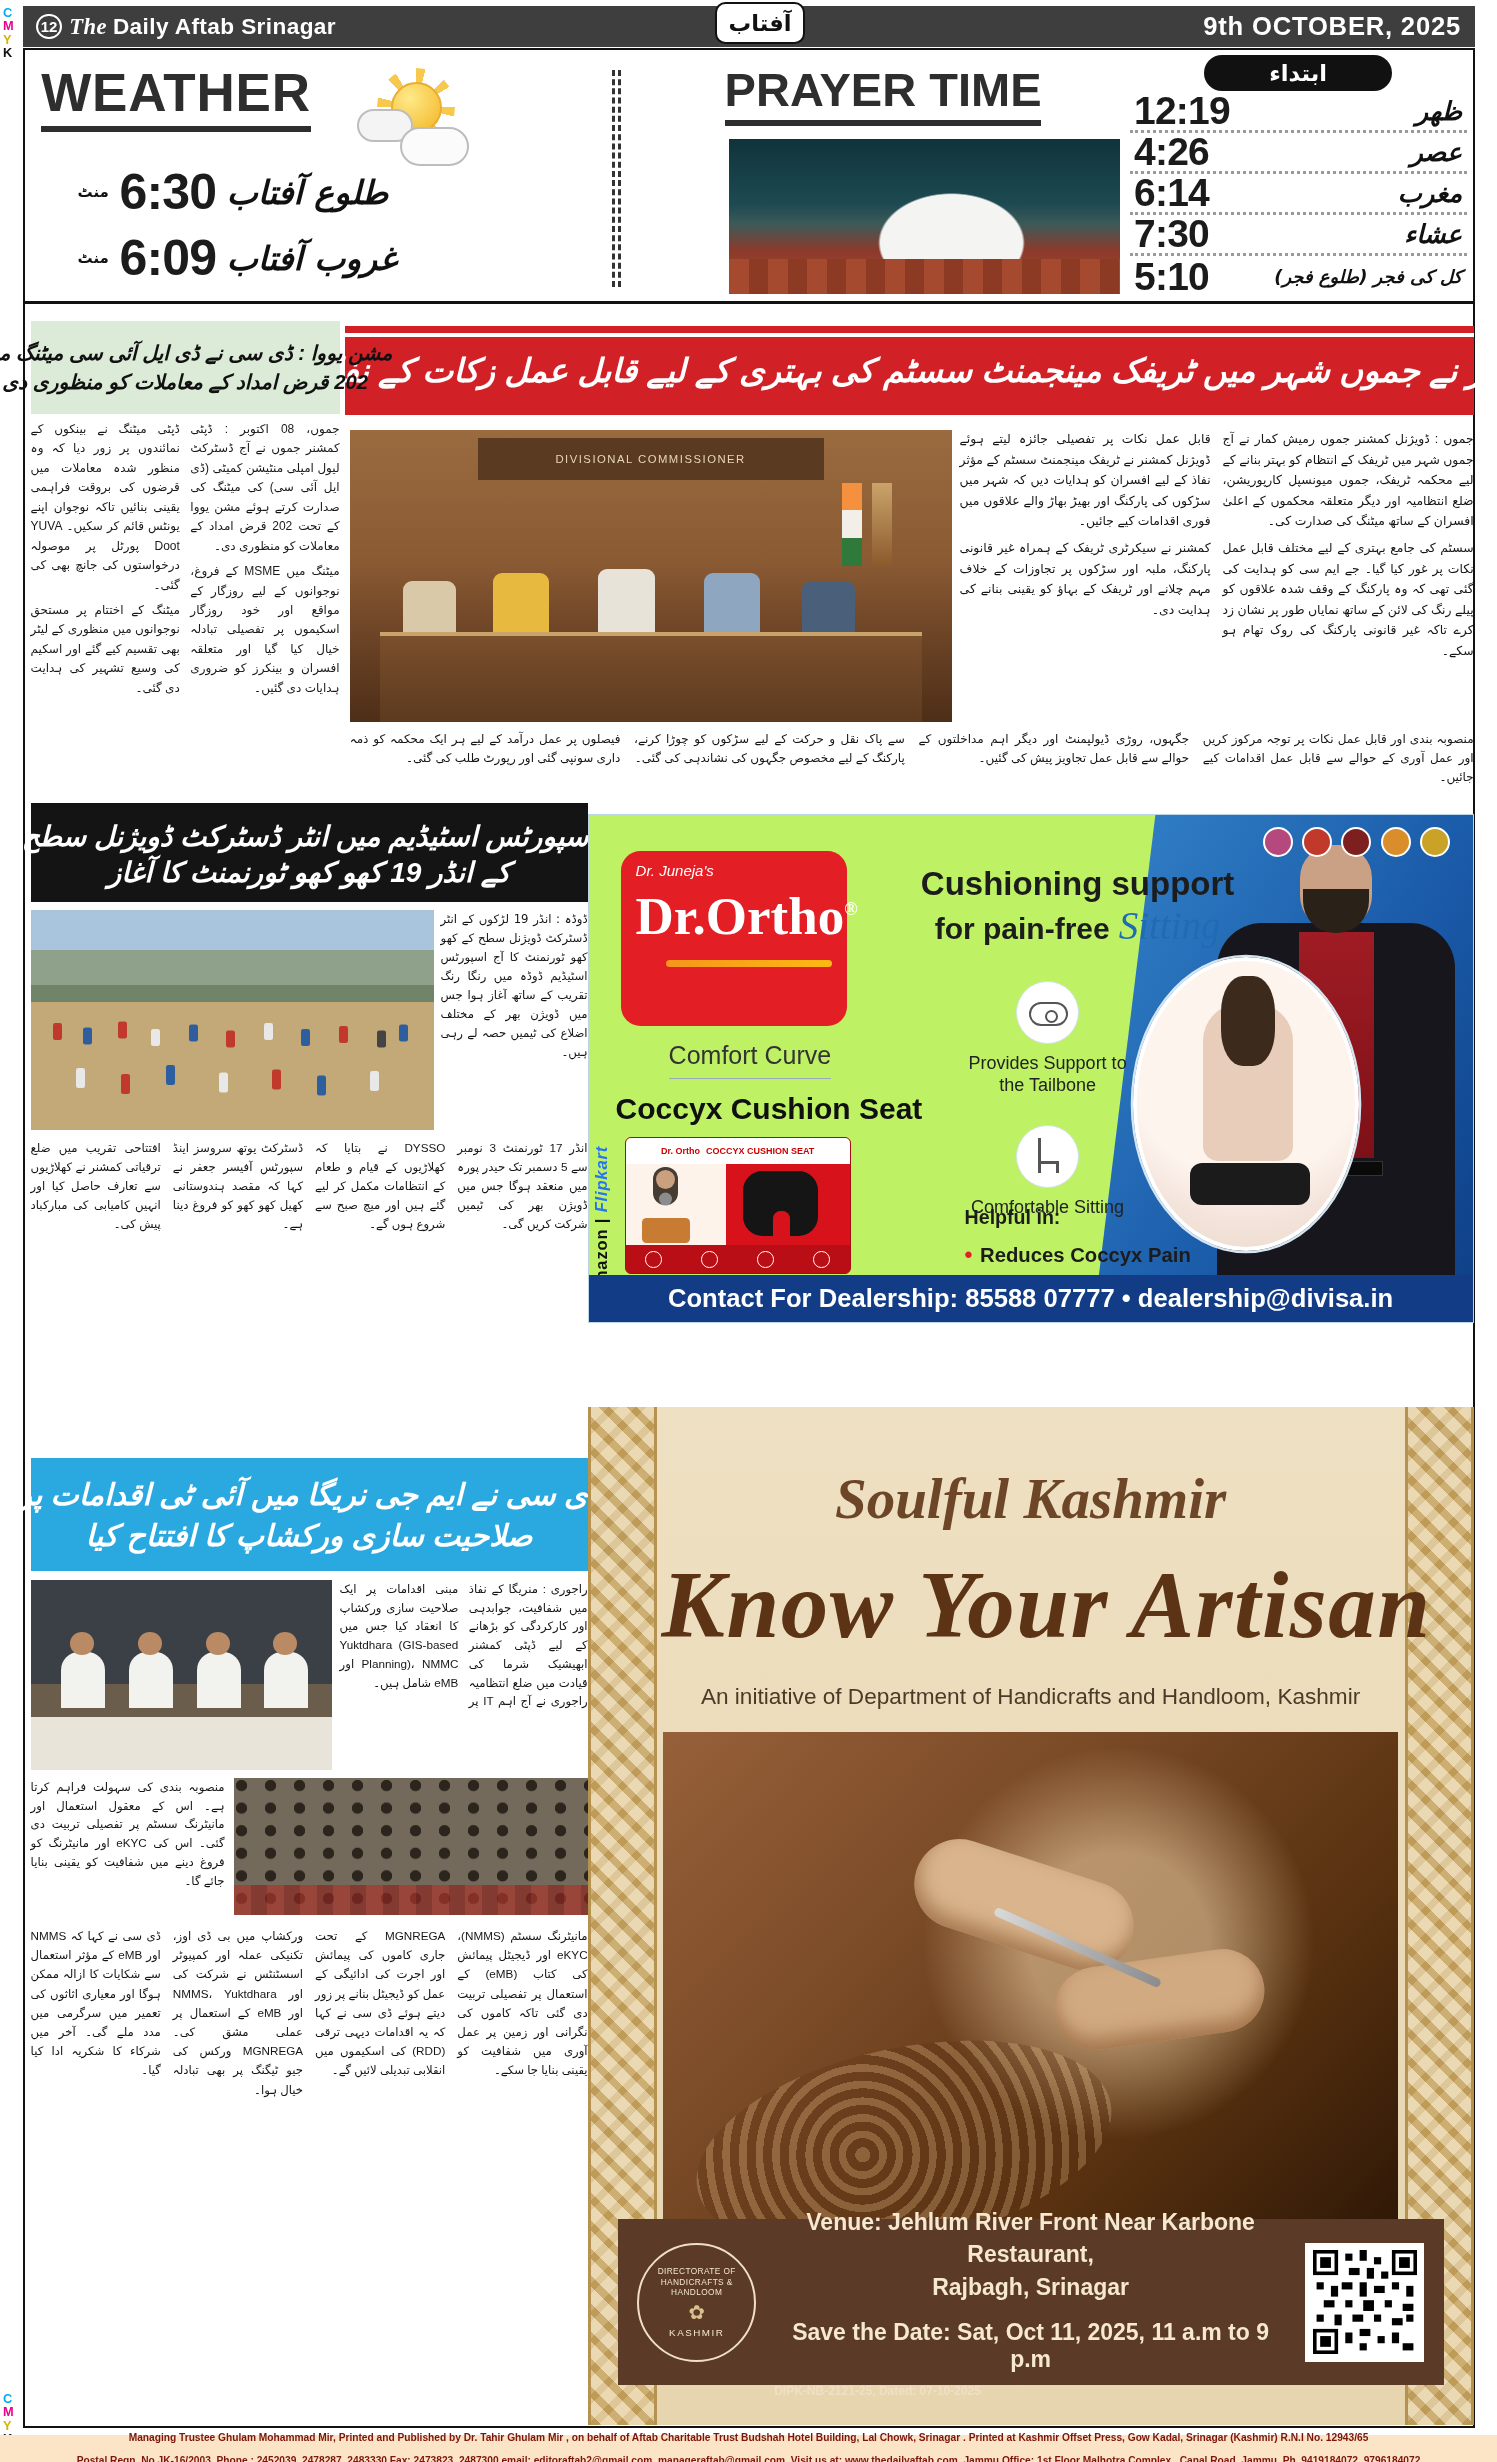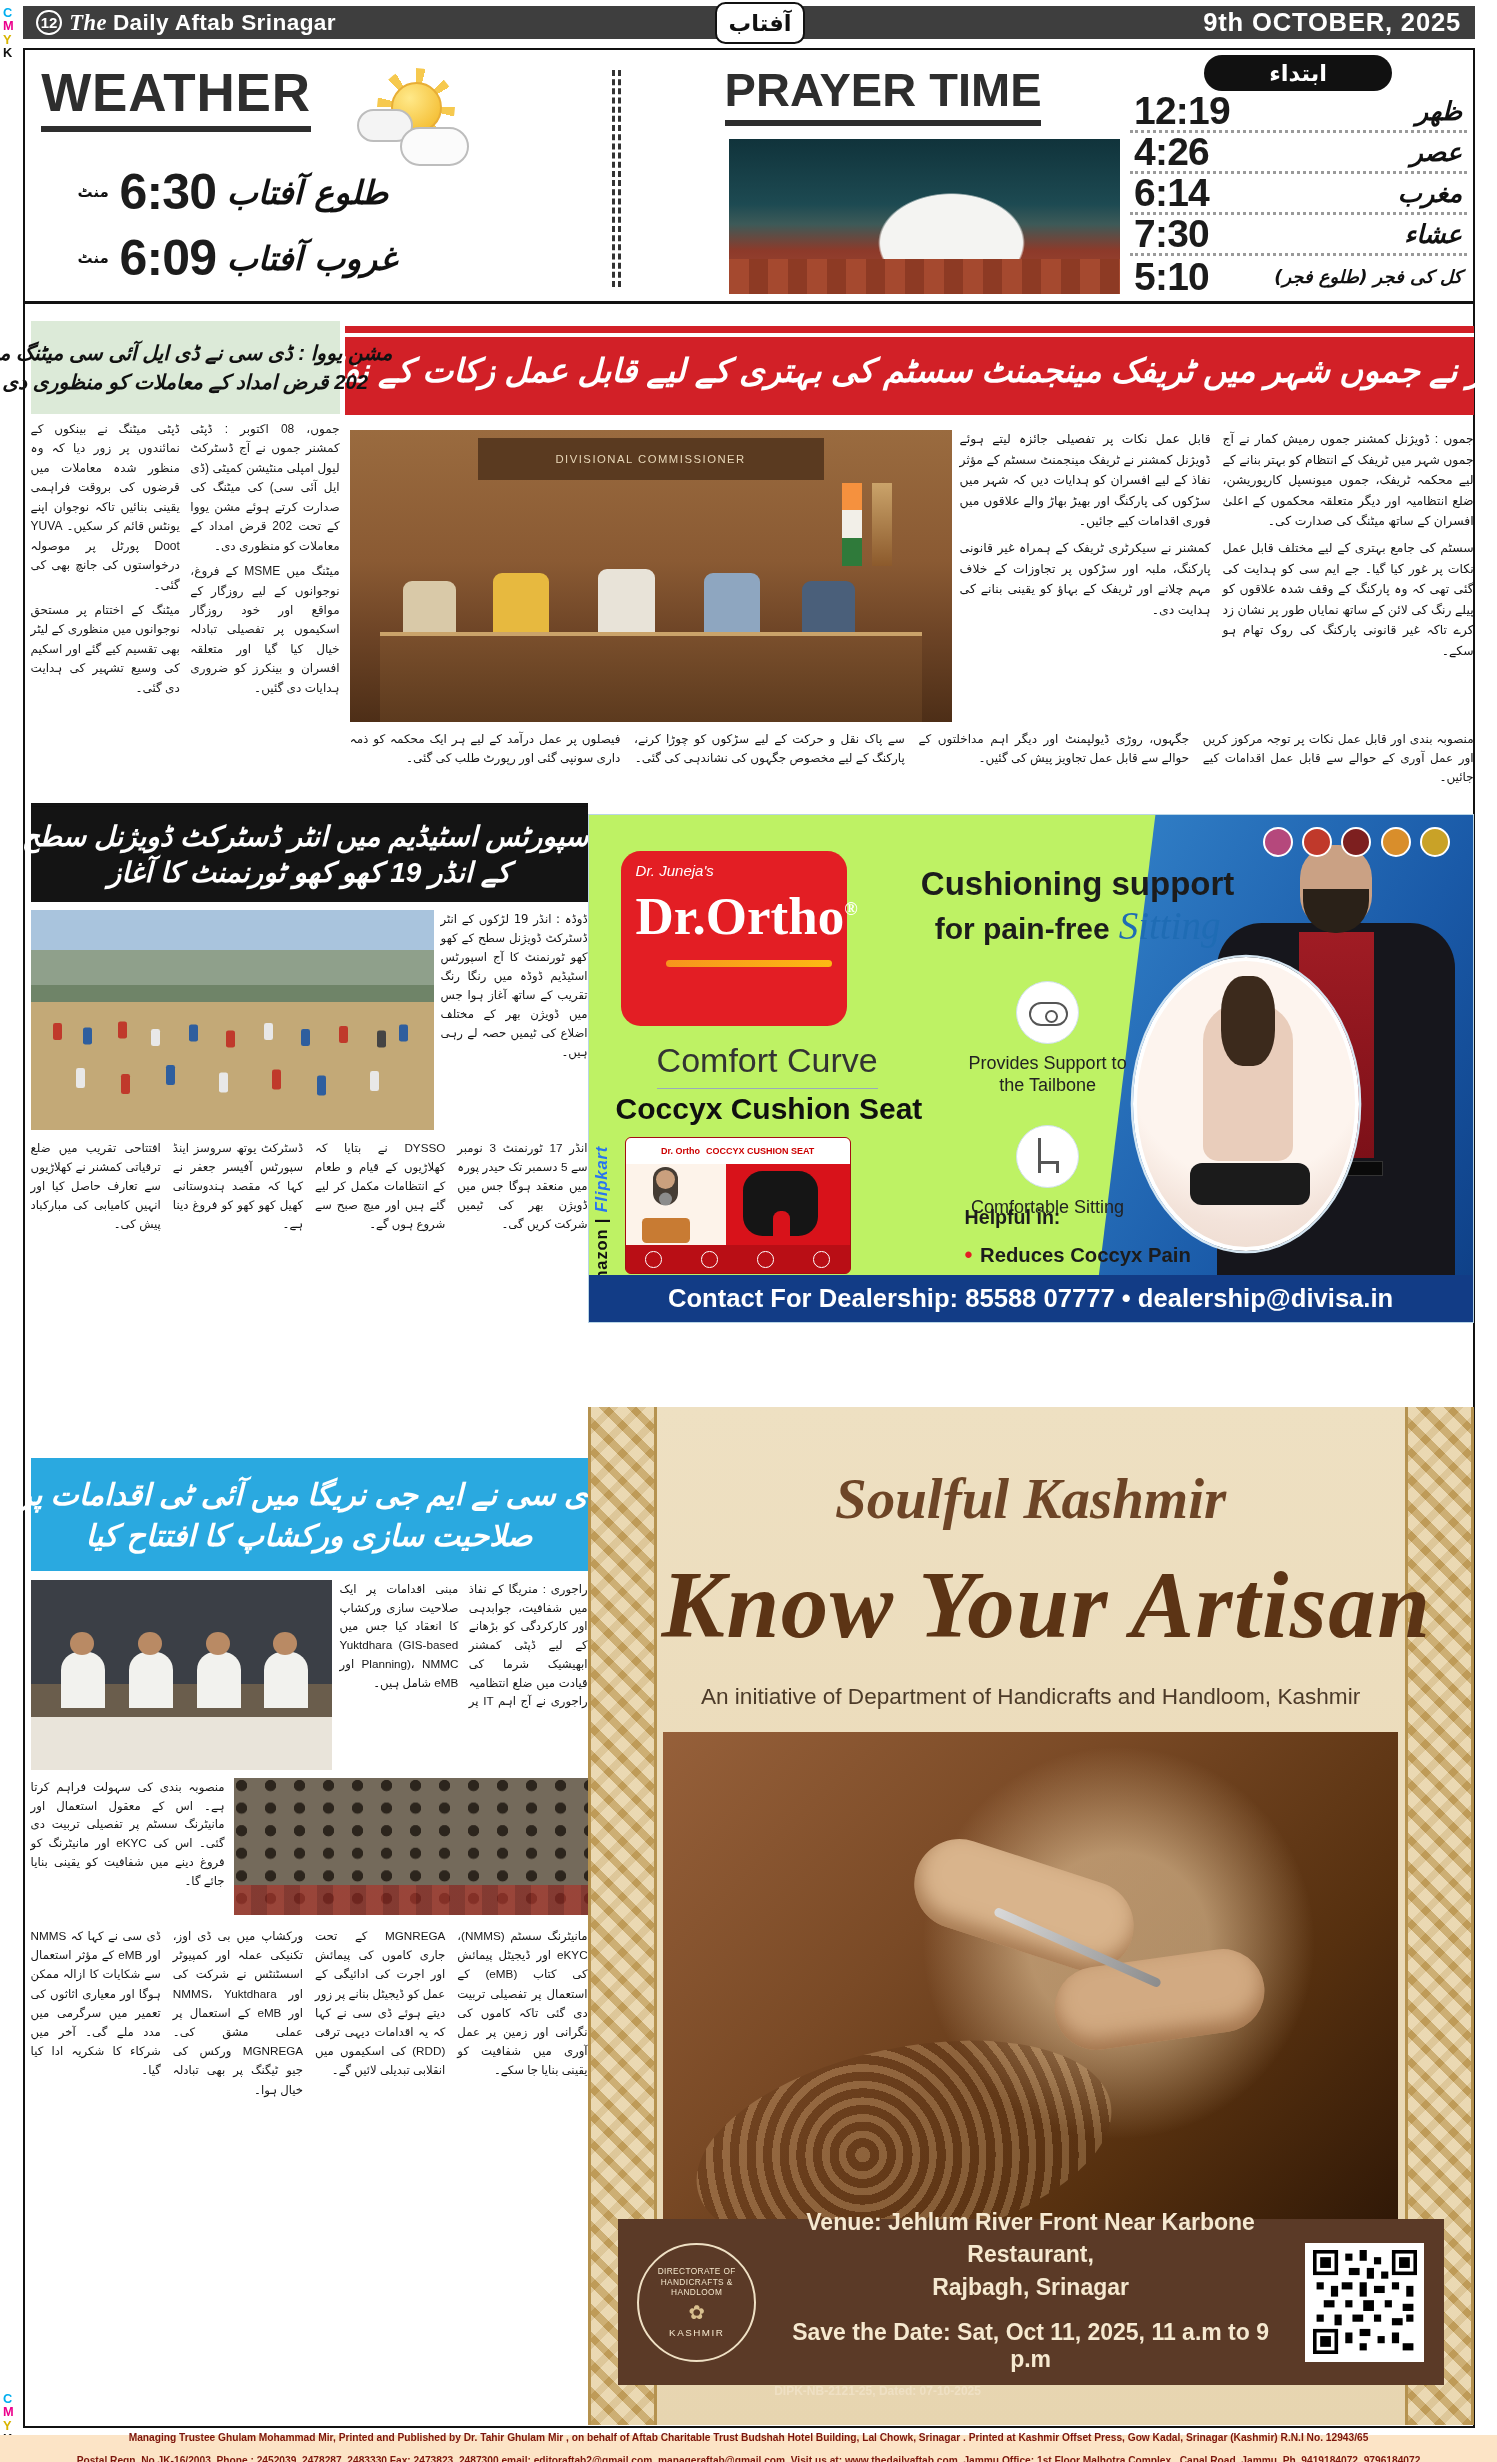--- a/index.html
+++ b/index.html
@@ -5,21 +5,21 @@
   * { margin:0; padding:0; box-sizing:border-box; }
   html,body { background:#fff; }
   body { font-family:"Liberation Sans","DejaVu Sans",sans-serif; width:1497px; height:2462px; position:relative; overflow:hidden; }
   .abs { position:absolute; }
   .ur { direction:rtl; font-family:"DejaVu Sans",sans-serif; }
 
   
   #cmyk-top, #cmyk-bottom { left:3px; width:16.6px; display:flex; flex-direction:column; font-weight:bold; font-size:12.8px; line-height:1.05; }
   #cmyk-top { top:6px; } #cmyk-bottom { top:2392px; }
   .cy{color:#00aeef}.mg{color:#ec008c}.yl{color:#d8b400}.bk{color:#111}
-  #masthead { left:22.6px; top:6px; width:1452px; height:33px; background:#3e3e3e; display:flex; align-items:center; padding:0 13.6px; color:#fff;text-align:center; }
+  #masthead { left:22.6px; top:6px; width:1452px; height:41px; background:#3e3e3e; display:flex; align-items:center; padding:0 13.6px; color:#fff;text-align:center; }
   #page-circle { width:25.6px; height:25.6px; border:2.3px solid #fff; border-radius:50%; background:#3e3e3e; color:#fff; font-weight:800; font-size:15px; display:flex; align-items:center; justify-content:center; margin-right:7.5px; }
   #paper-title { font-size:22.6px; font-weight:800; letter-spacing:0.4px; }
   #paper-title .the { font-style:italic; font-family:"Liberation Serif",serif; margin-right:6px; }
   #masthead-date { margin-left:auto; font-size:25.6px; font-weight:800; letter-spacing:0.8px; }
   #masthead-logo { left:715px; top:1.5px; width:90px; height:42px; background:#fff; border:2.3px solid #111; border-radius:10.5px; display:flex; align-items:center; justify-content:center; font-size:22.6px; font-weight:bold; color:#111; z-index:5; }
 
   
   #frame { left:22.6px; top:48px; width:1452px; height:2380px; border:2.3px solid #111; background:#fff; }
 
   
@@ -88,21 +88,21 @@
   
   #ortho-ad { left:563px; top:764px; width:886px; height:509px; background:#bef264; overflow:hidden; border:0.8px solid #b9d5e6; }
   #oa-right { position:absolute; right:-45px; top:0; width:391px; height:462px; background:linear-gradient(115deg,#2f7cc4 0%,#1a5aa8 55%,#0e3f86 100%); transform:skewX(-7deg); }
   .badge { width:30px; height:30px; border-radius:50%; border:2.3px solid #fff; display:inline-block; margin-left:6px; }
   #oa-badges { position:absolute; right:22.6px; top:12px; }
   #oa-logo { position:absolute; left:32px; top:36px; width:226px; height:175px; background:#e31e24; border-radius:19.6px; color:#fff; padding:10.5px 15px; }
   #oa-logo .sup { font-size:15px; font-style:italic; }
   #oa-logo .main { font-family:"Liberation Serif",serif; font-size:53px; font-weight:bold; margin-top:7.5px; }
   #oa-logo .reg { font-size:18px; vertical-align:super; }
   #oa-logo .swoosh { width:166px; height:7.5px; background:linear-gradient(90deg,#f7941d,#fdb913); border-radius:4.5px; margin:13.6px 0 0 30px; }
-  #oa-comfort { position:absolute; left:68px; top:226px; font-size:34px; color:#333; border-bottom:1.5px solid #9ab; padding-bottom:7.5px; }
+  #oa-comfort { position:absolute; left:80px; top:226px; font-size:25px; color:#333; border-bottom:1.5px solid #9ab; padding-bottom:7.5px; }
   #oa-product { position:absolute; left:27px; top:277px; font-size:30px; font-weight:800; color:#101010; }
   #oa-market { position:absolute; left:3px; top:331px; writing-mode:vertical-rl; transform:rotate(180deg); font-size:16.6px; font-weight:bold; color:#111; letter-spacing:0.8px; }
   #oa-market .fk { color:#2874f0; font-style:italic; }
   #oa-box { position:absolute; left:36px; top:322px; width:226px; height:137px; background:#d8121a; border-radius:6px; border:1.5px solid #a50e14; overflow:hidden; }
   #oa-box .band { height:25.6px; background:#fff; display:flex; align-items:center; justify-content:center; gap:6px; font-size:9px; color:#c00; font-weight:bold; }
   #oa-box .inner { display:flex; height:81px; }
   #oa-box .woman { width:45%; background:#fdf3ea; position:relative; }
   #oa-box .woman .head { position:absolute; left:30px; top:6px; width:19.6px; height:19.6px; border-radius:50%; background:#caa07e; box-shadow:0 19.6px 0 -3px #8c8c8c; }
   #oa-box .woman .hair { position:absolute; left:27px; top:3px; width:25.6px; height:38px; border-radius:12px; background:#241b14; z-index:-0; opacity:.85; }
   #oa-box .woman .chair { position:absolute; left:16.6px; bottom:1.5px; width:48px; height:25.6px; background:#c87b33; border-radius:4.5px; }

